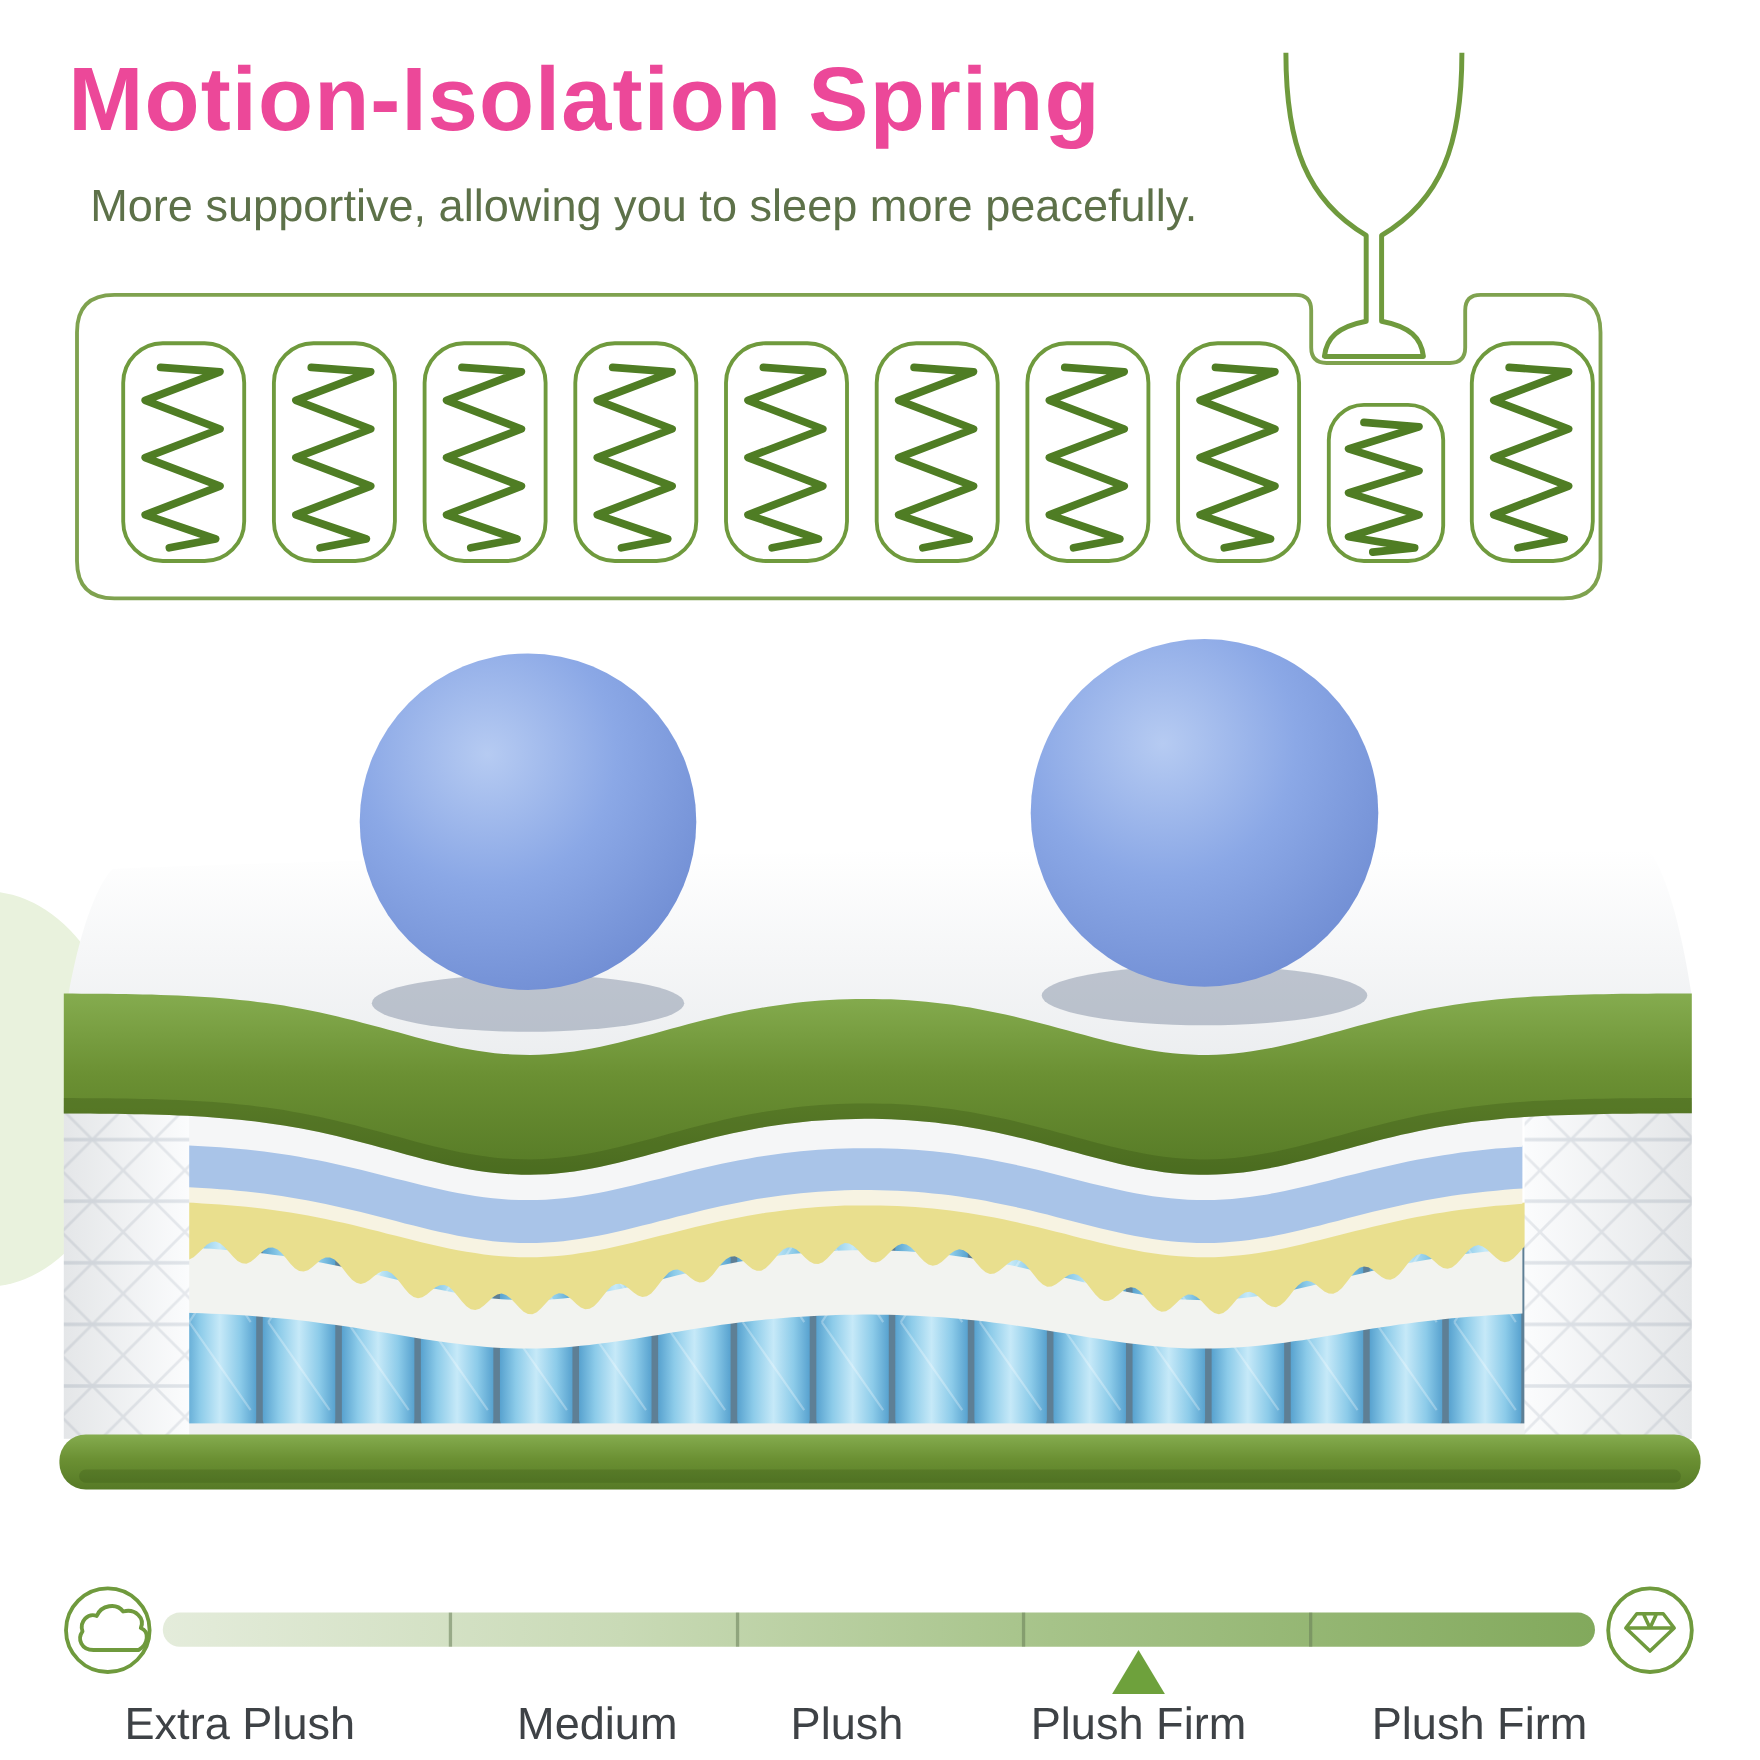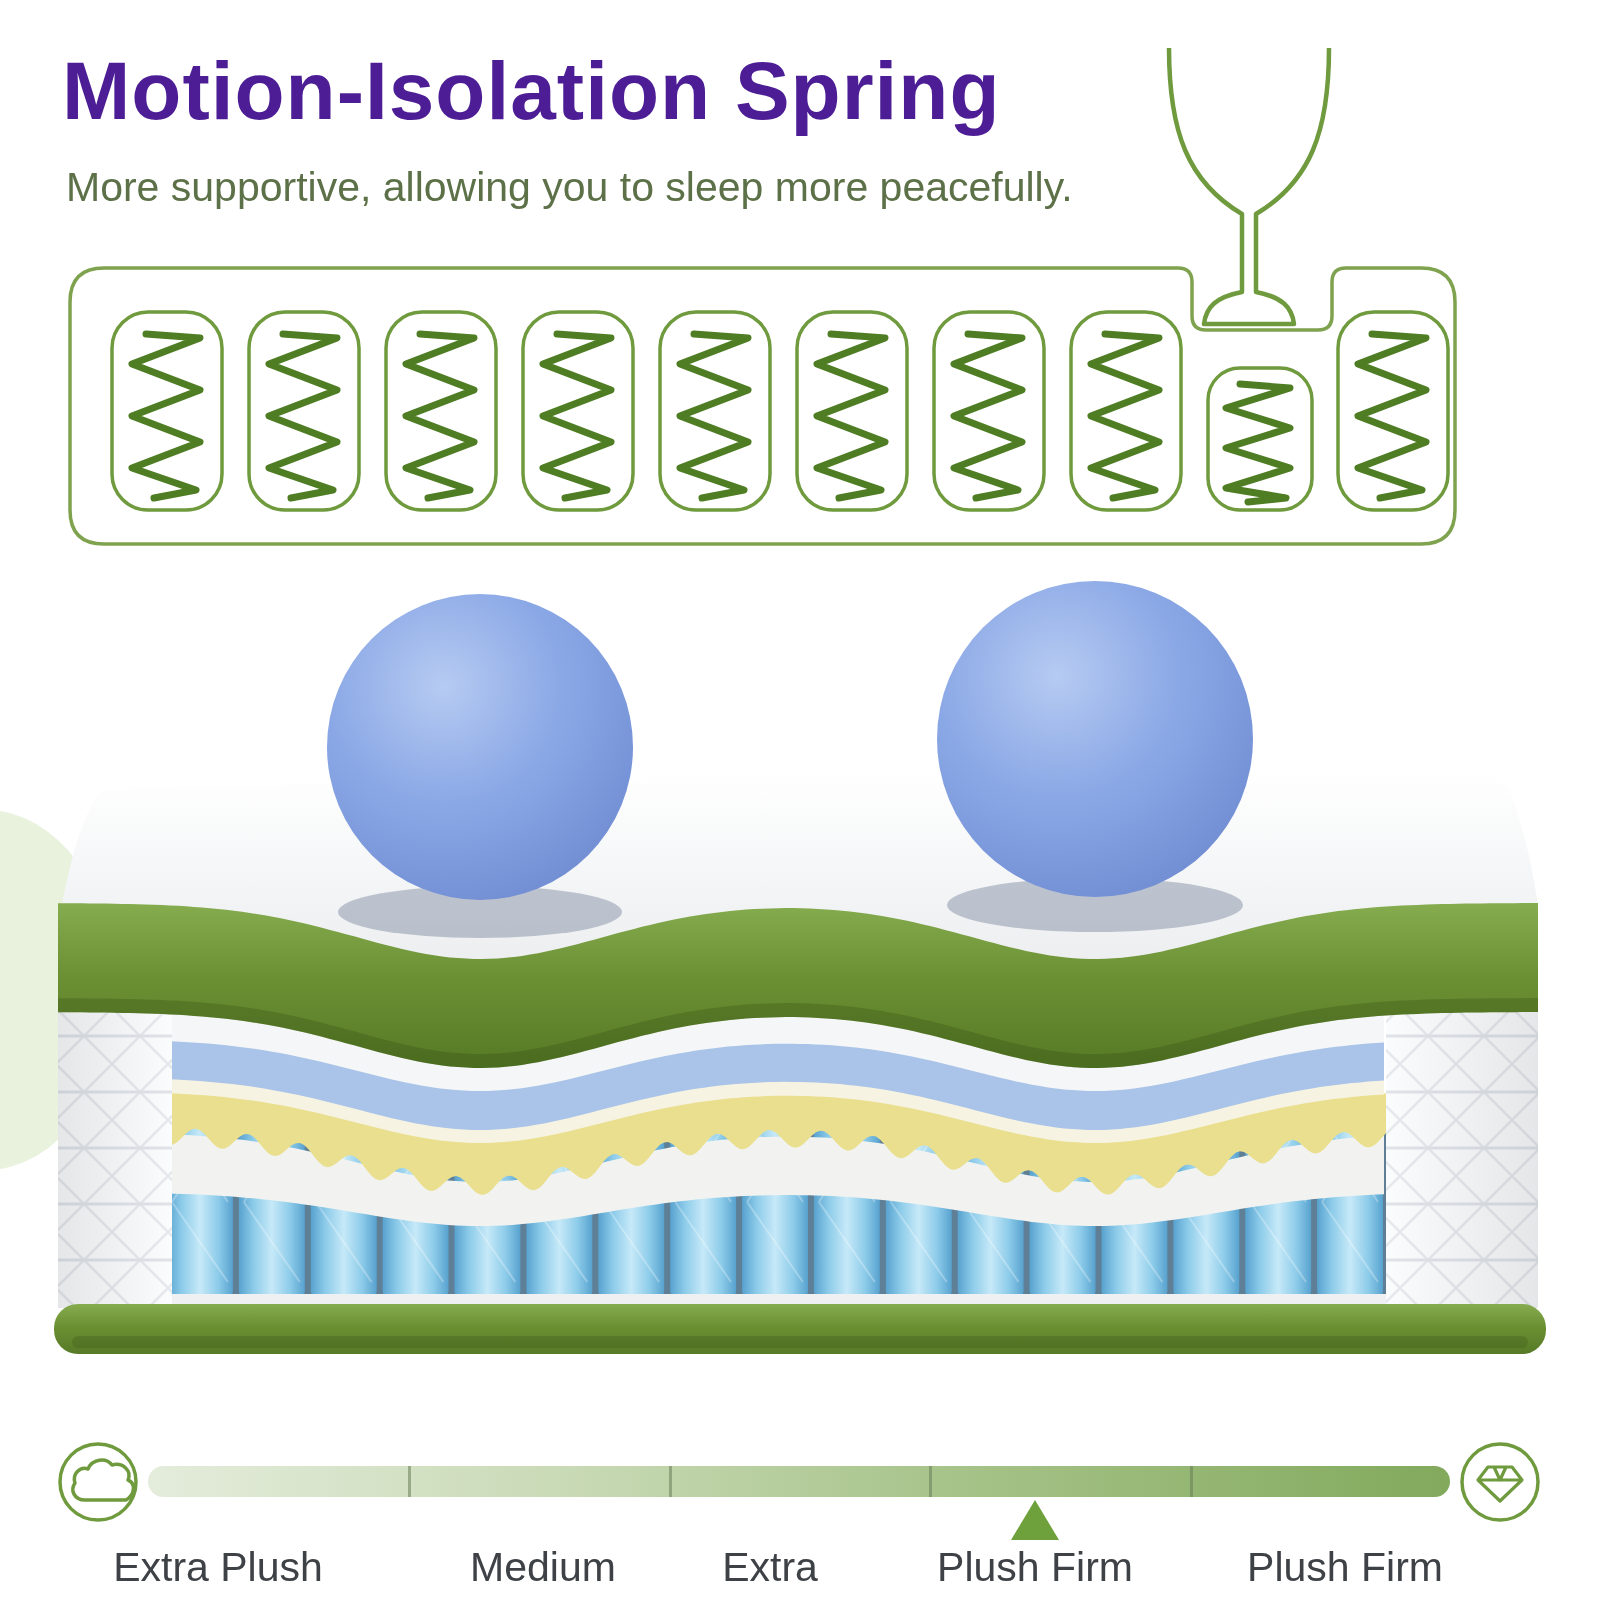--- a/index.html
+++ b/index.html
@@ -1,21 +1,21 @@
 <!DOCTYPE html>
 <html><head>
 <meta charset="utf-8">
 <style>
   *{margin:0;padding:0;box-sizing:border-box}
   html,body{background:#ffffff}
   body{font-family:"Liberation Sans",sans-serif}
   #canvas{position:relative;width:1600px;height:1600px;background:#ffffff;overflow:hidden}
 
-  #title{position:absolute;left:62px;top:44px;font-size:82px;font-weight:700;color:#4c1d95;letter-spacing:1px;white-space:nowrap}
-  #subtitle{position:absolute;left:66px;top:164px;font-size:41px;color:#5d7149;white-space:nowrap}
+  #title{position:absolute;left:62px;top:44px;font-size:82px;font-weight:700;color:#ec4899;letter-spacing:1px;white-space:nowrap}
+  #subtitle{position:absolute;left:82px;top:164px;font-size:41px;color:#5d7149;white-space:nowrap}
 
   #springs-svg{position:absolute;left:0;top:0;width:1600px;height:560px}
   #mattress-svg{position:absolute;left:0;top:560px;width:1600px;height:840px}
 
   #scale{position:absolute;left:0;top:1440px;width:1587px;height:180px}
   .scale-icon{position:absolute;width:84px;height:84px;top:0}
   #icon-soft{left:56px}
   #icon-firm{left:1458px}
   .bar{position:absolute;left:148px;top:26px;width:1302px;height:31px;border-radius:16px;
        background:linear-gradient(90deg,#e4ecdb 0%,#c9dab6 32%,#a6c389 62%,#82a95c 100%)}
@@ -176,19 +176,19 @@
     <div class="marker"></div>
 
     <svg class="scale-icon" id="icon-firm" viewBox="0 0 84 84">
       <circle cx="42" cy="42" r="38" fill="none" stroke="#6f9a3d" stroke-width="3.5"></circle>
       <path d="M30,27 H54 L64,40 L42,61 L20,40 Z M20,40 H64 M36,27 L42,40 L48,27" fill="none" stroke="#6f9a3d" stroke-width="3.2" stroke-linejoin="round"></path>
     </svg>
 
     <div class="labels">
       <span class="lbl" style="left:218px">Extra Plush</span>
       <span class="lbl" style="left:543px">Medium</span>
-      <span class="lbl" style="left:770px">Extra</span>
+      <span class="lbl" style="left:770px">Plush</span>
       <span class="lbl" style="left:1035px">Plush Firm</span>
       <span class="lbl" style="left:1345px">Plush Firm</span>
     </div>
   </div>
 
 </div>
 
 </body></html>

